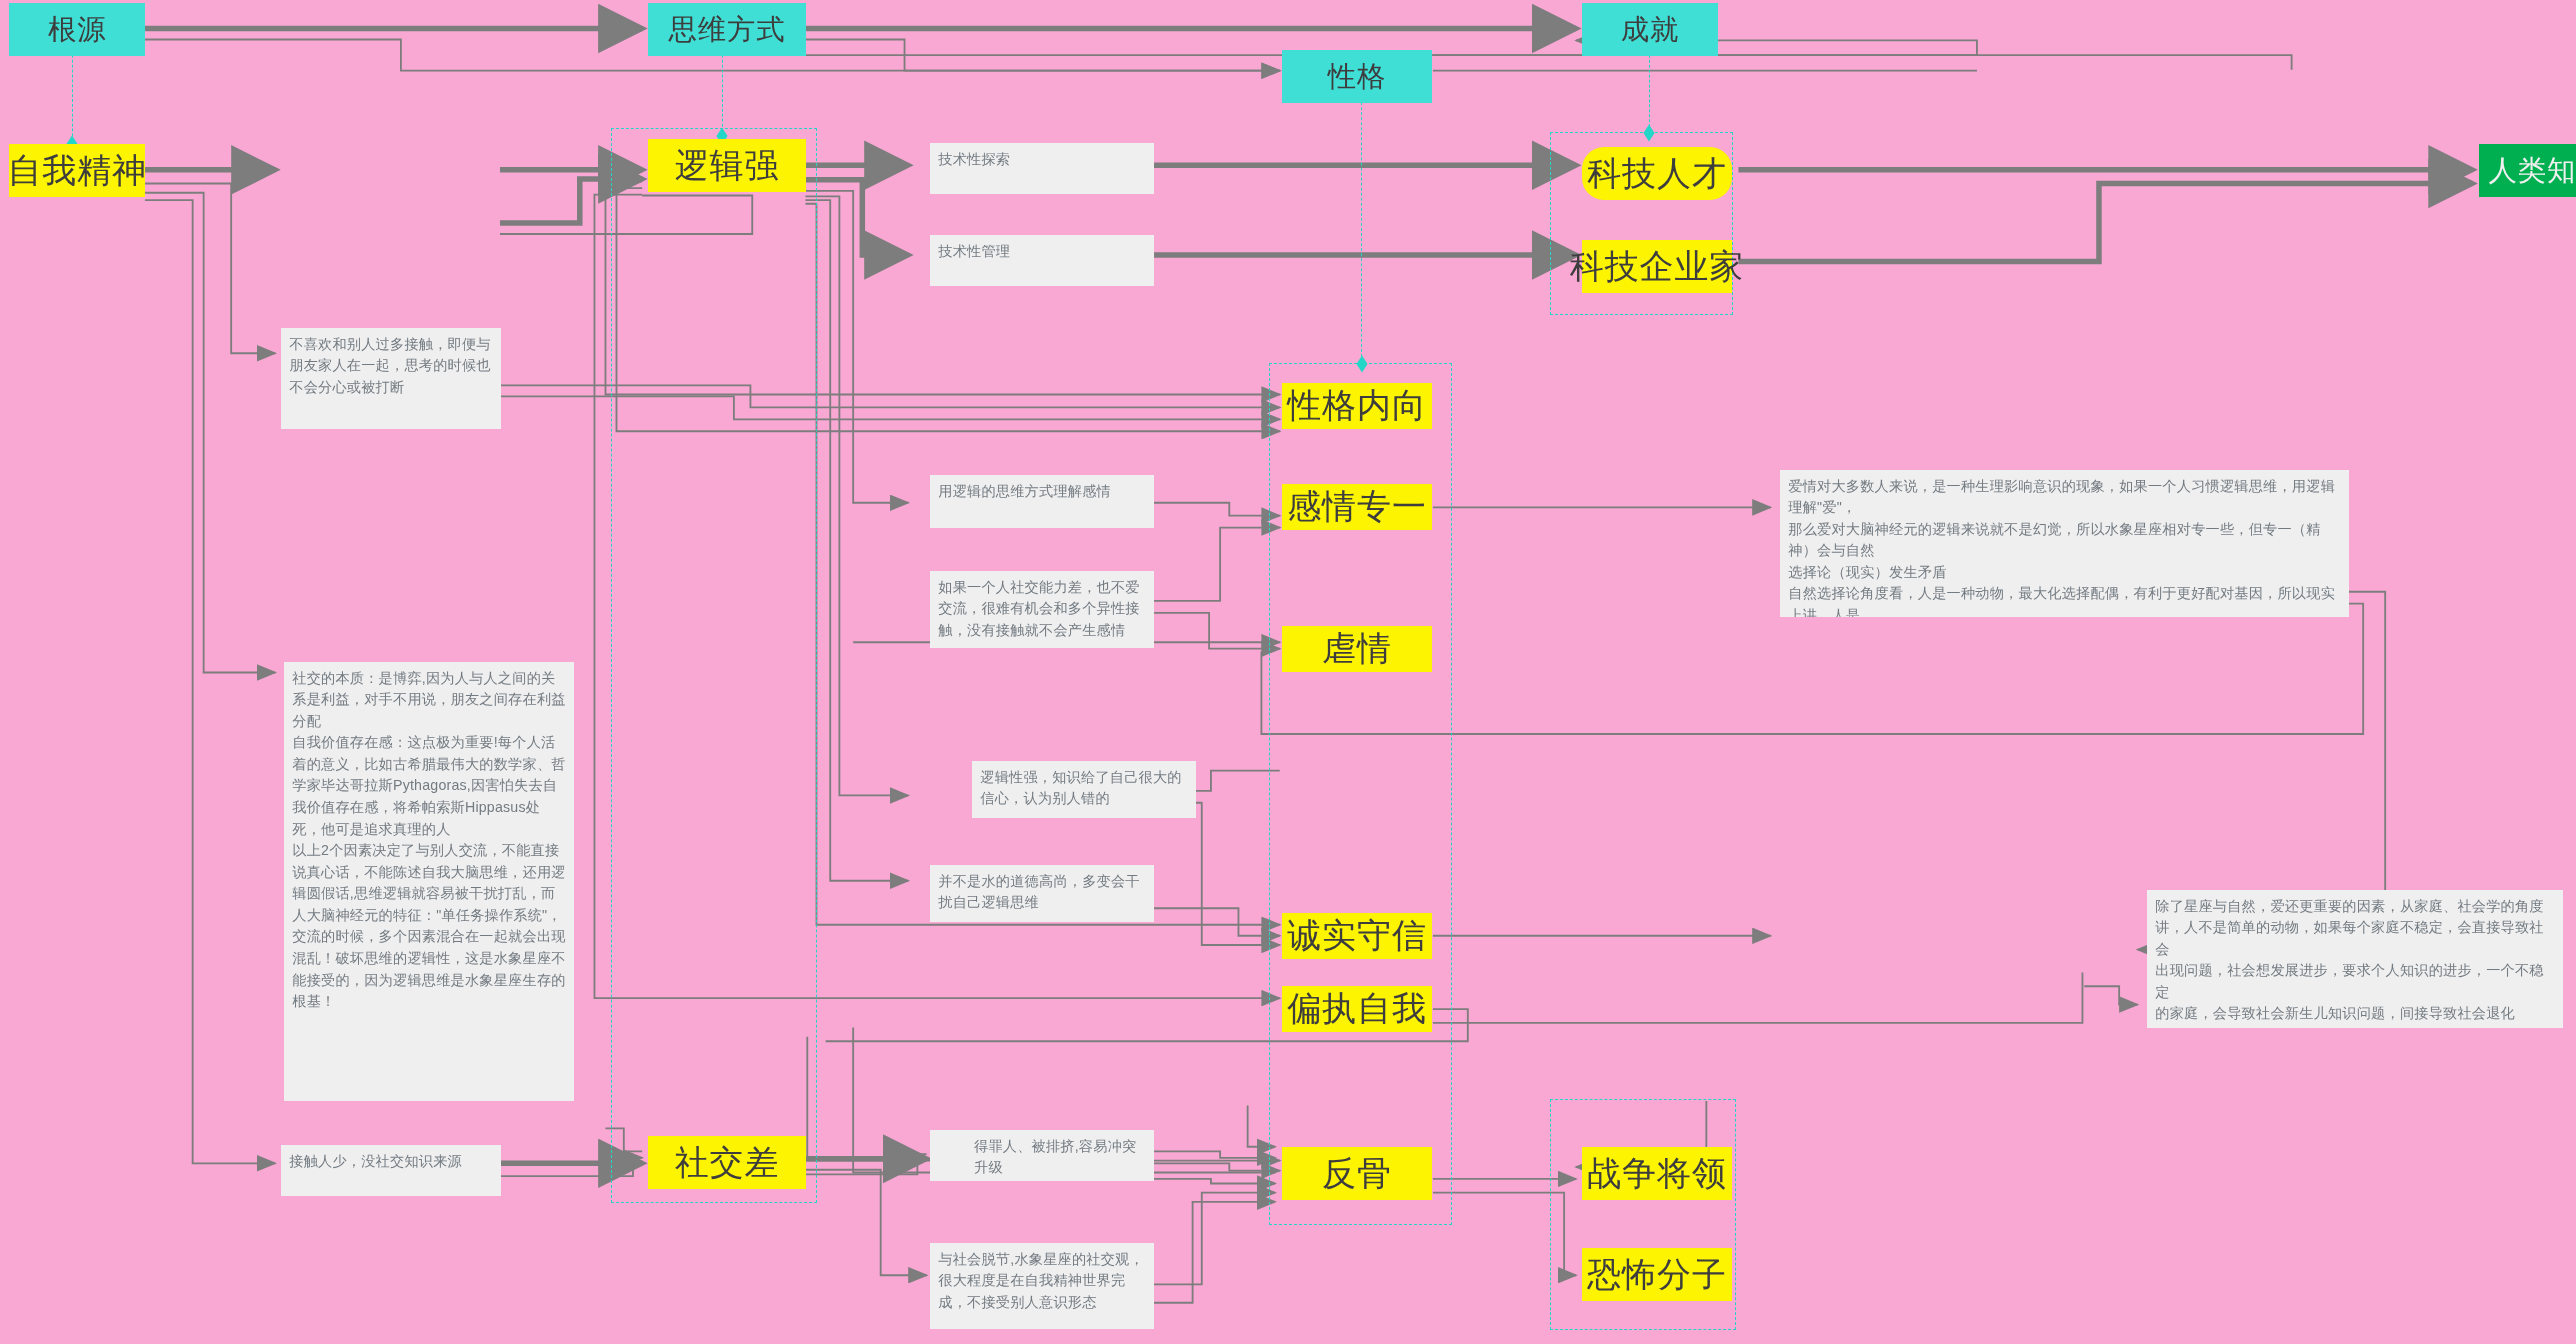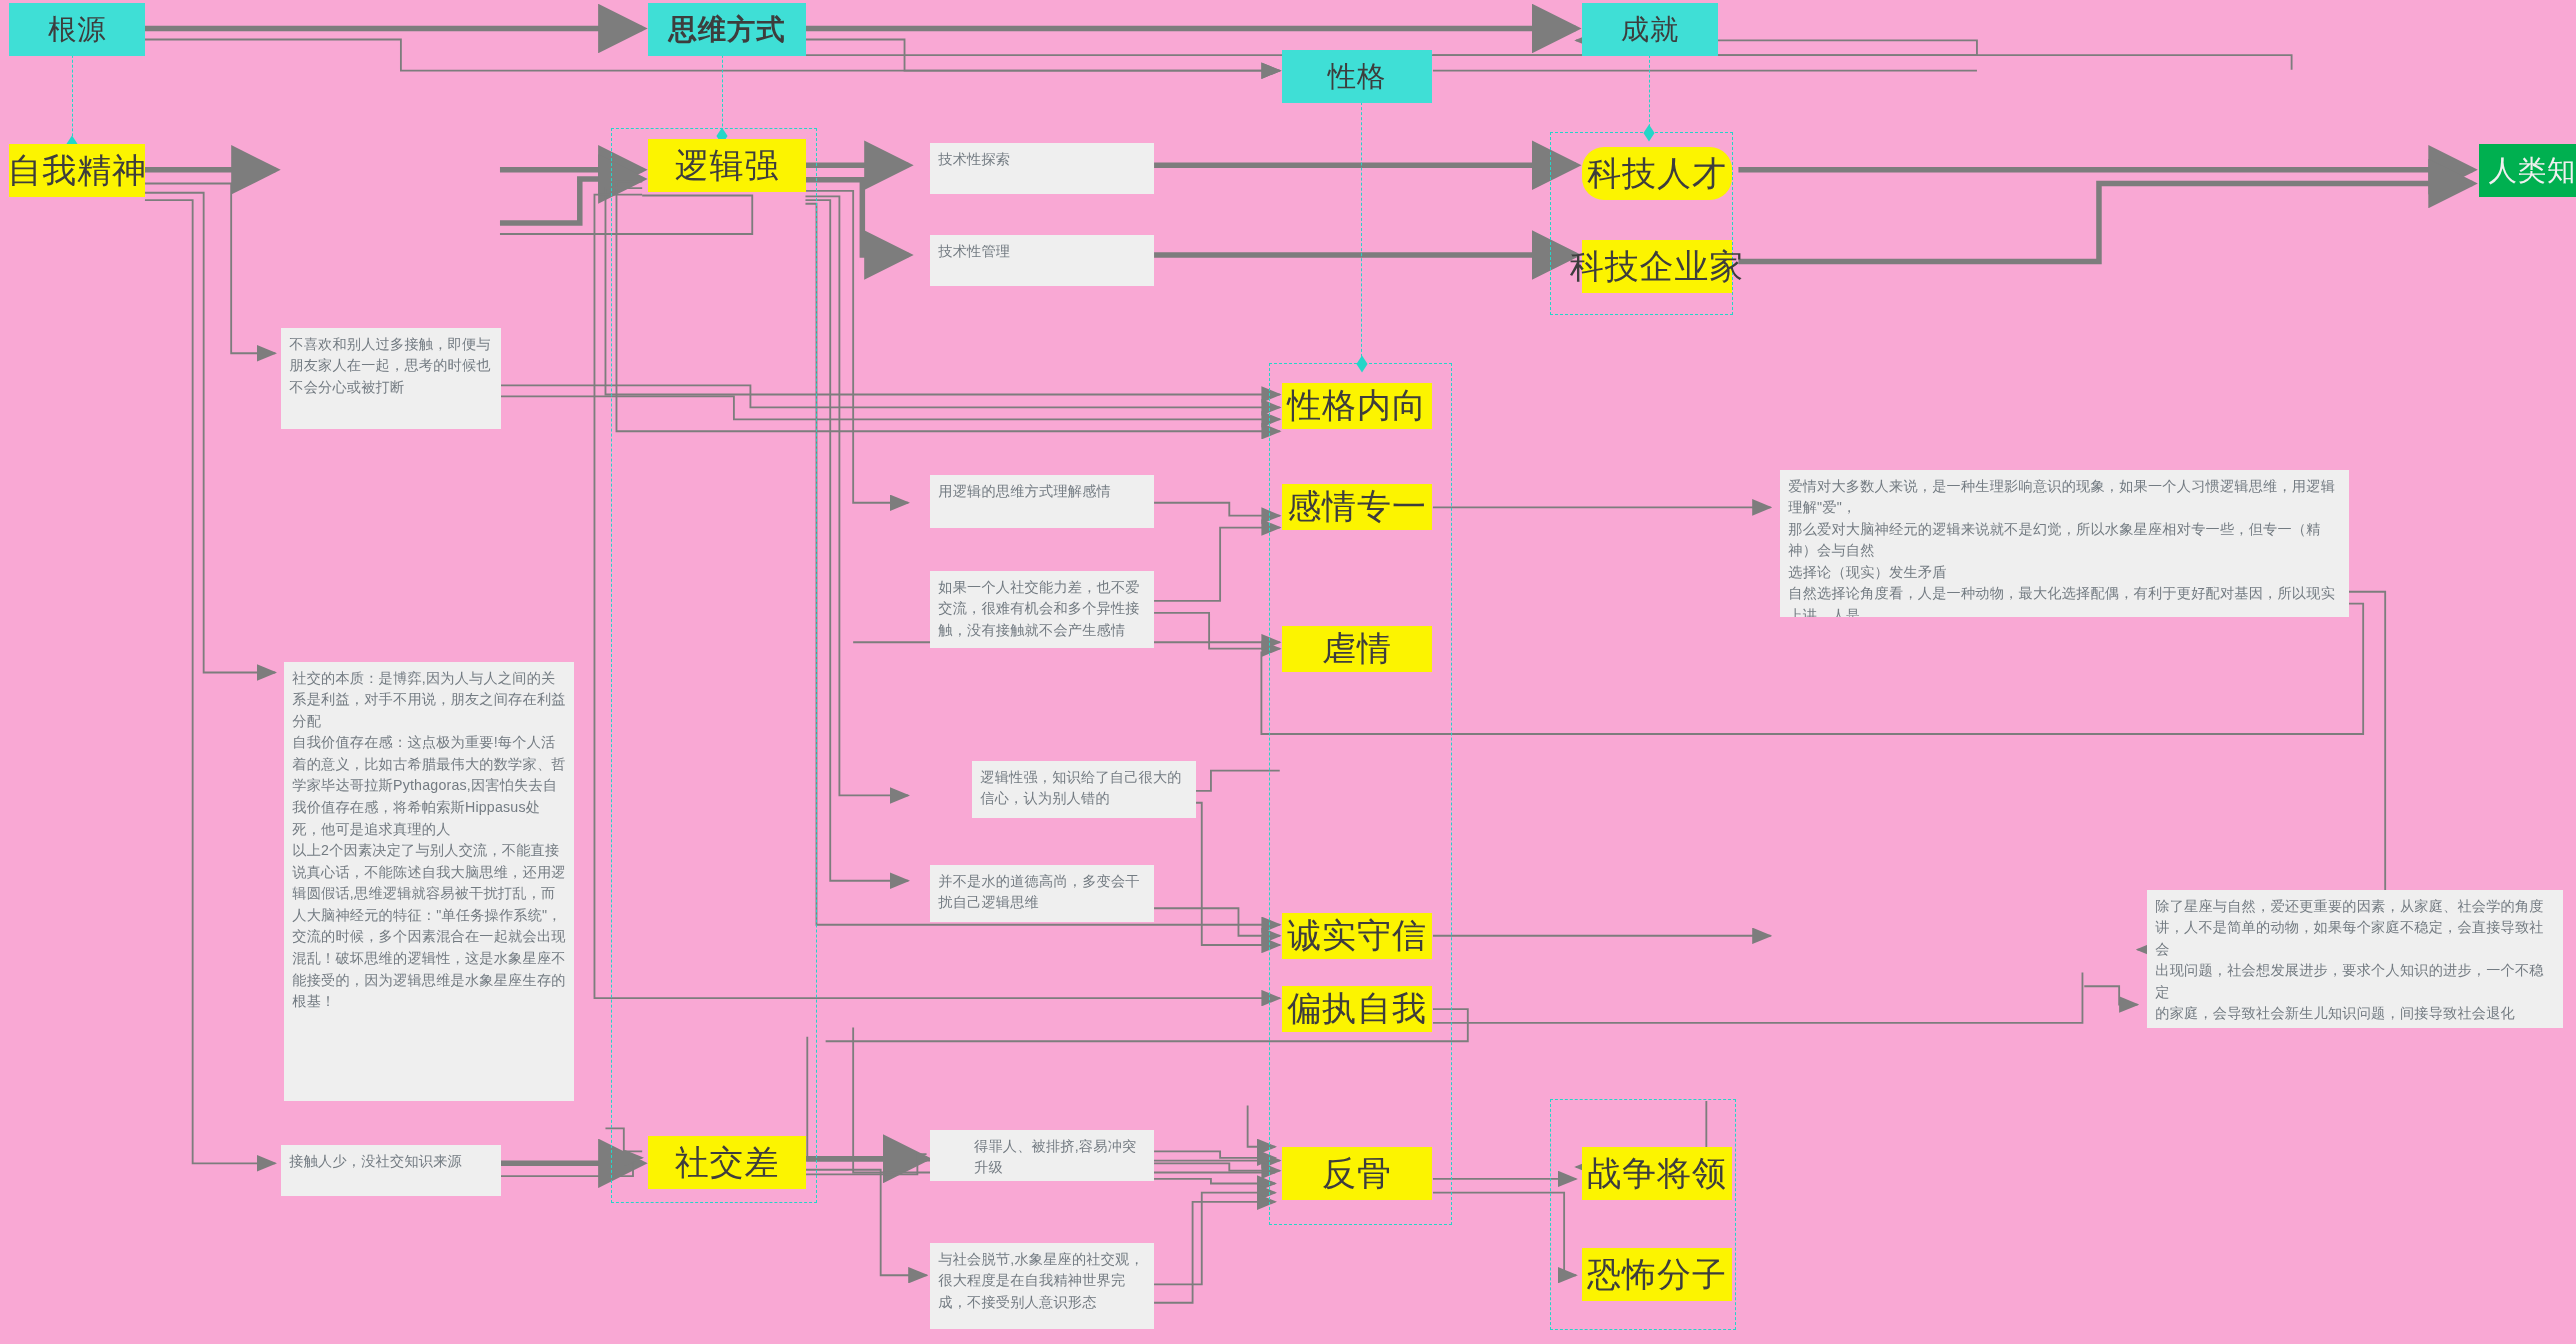--- a/index.html
+++ b/index.html
@@ -153,21 +153,21 @@
   <div class="diamond" style="left:717px;top:131px;"></div>
 
   <div class="vdash" style="left:1361px;top:92px;height:275px;"></div>
   <div class="diamond" style="left:1357px;top:359px;"></div>
 
   <div class="vdash" style="left:1649px;top:50px;height:87px;"></div>
   <div class="diamond" style="left:1644px;top:128px;"></div>
 
   <div class="node cyan" style="left:9.2px;top:2.8px;width:136px;height:53px;">根源</div>
 
-  <div class="node cyan" style="left:648px;top:2.8px;width:158px;height:53px;font-weight:bold;">思维方式</div>
+  <div class="node cyan" style="left:648px;top:2.8px;width:158px;height:53px;">思维方式</div>
 
   <div class="node cyan" style="left:1282px;top:50px;width:150px;height:53px;">性格</div>
 
   <div class="node cyan" style="left:1582px;top:2.8px;width:136px;height:53px;">成就</div>
 
   <div class="node yellow" style="left:9.2px;top:144px;width:136px;height:53px;">自我精神</div>
 
   <div class="node yellow" style="left:648px;top:139px;width:158px;height:53px;">逻辑强</div>
 
   <div class="node yellow" style="left:648px;top:1136px;width:158px;height:53px;">社交差</div>

